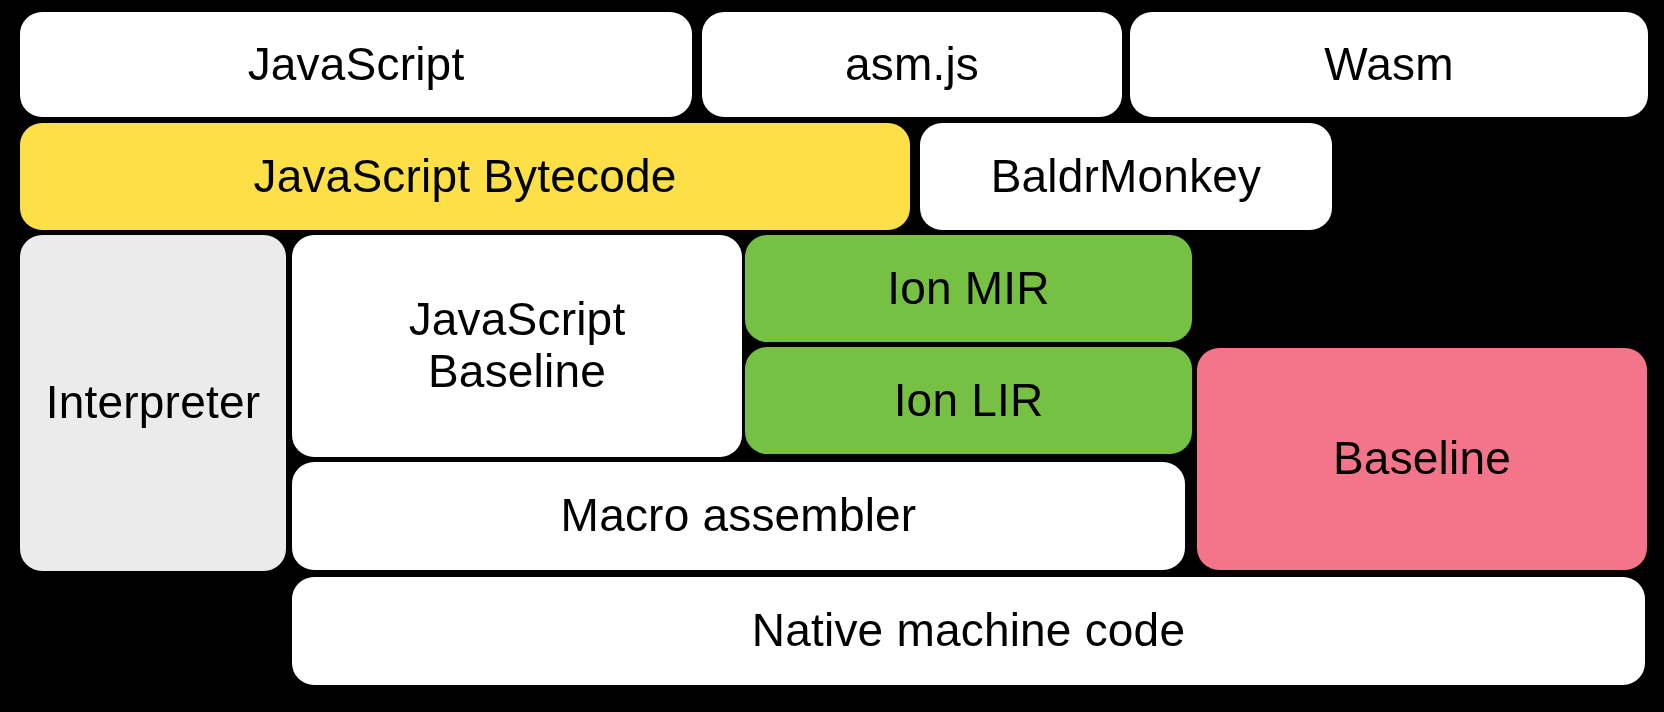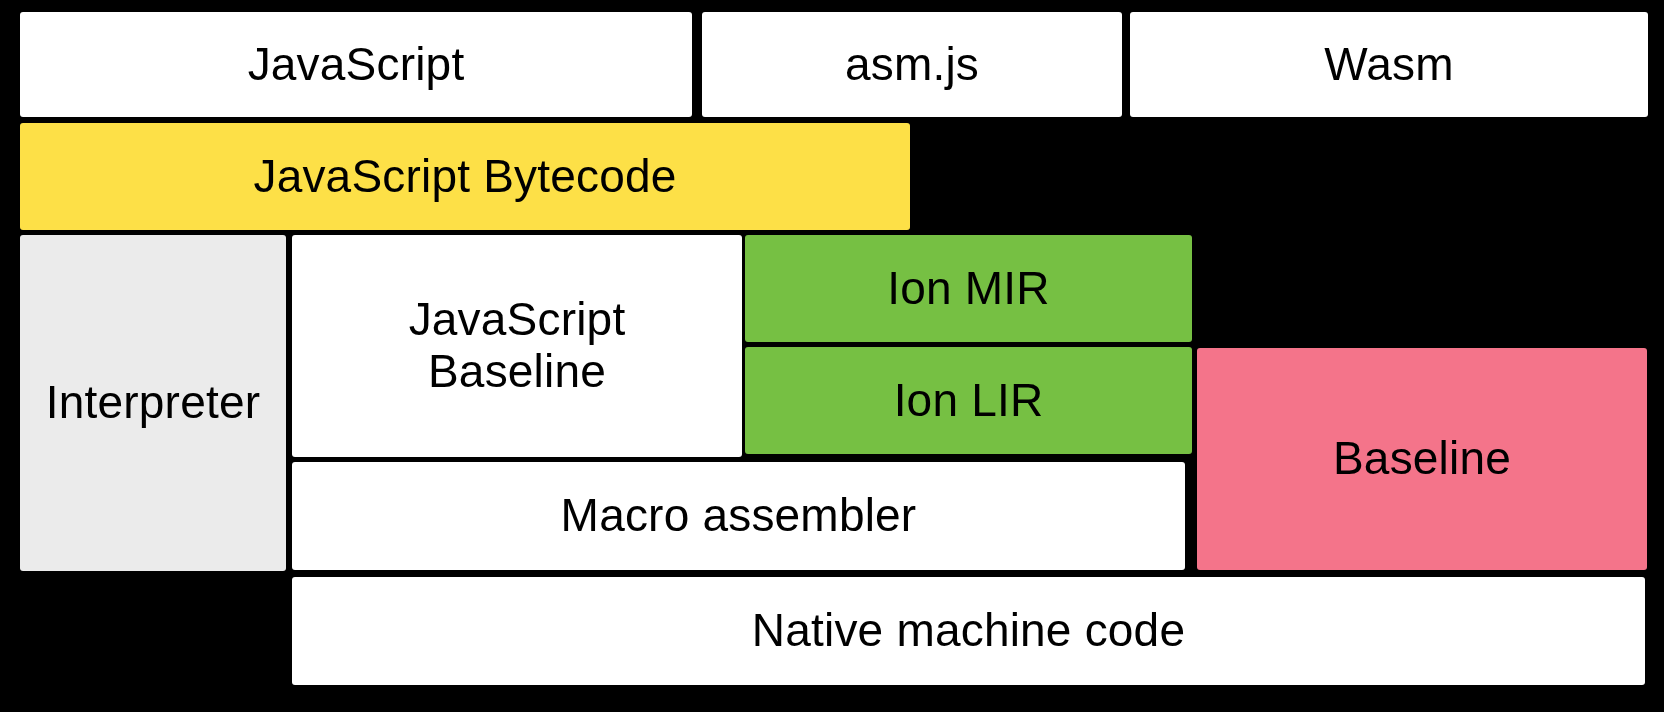--- a/index.html
+++ b/index.html
@@ -19,37 +19,38 @@
     position: absolute;
     box-sizing: border-box;
     display: flex;
     align-items: center;
     justify-content: center;
     text-align: center;
     color: #000000;
     font-size: 46px;
     line-height: 1.12;
     letter-spacing: 0.2px;
-    border-radius: 3px;
+    border-radius: 22px;
     background: #ffffff;
     padding: 0 6px;
     white-space: pre-line;
   }
   .node.gray  { background: #ebebeb; }
   .node.green { background: #76c043; }
   .node.pink  { background: #f4748a; }
 </style>
 </head>
 <body>
 
 <div id="canvas" style="background: rgb(0, 0, 0);">
     <div class="node" style="left: 20px; top: 12px; width: 672px; height: 105px; background: rgb(255, 255, 255); color: rgb(0, 0, 0);">JavaScript</div>
     <div class="node" style="left: 702px; top: 12px; width: 420px; height: 105px; background: rgb(255, 255, 255); color: rgb(0, 0, 0);">asm.js</div>
     <div class="node" style="left: 1130px; top: 12px; width: 518px; height: 105px; background: rgb(255, 255, 255); color: rgb(0, 0, 0);">Wasm</div>
     <div class="node" style="left: 20px; top: 123px; width: 890px; height: 107px; background: #fde047; color: rgb(0, 0, 0);">JavaScript Bytecode</div>
+    <div class="node" style="left: 920px; top: 123px; width: 412px; height: 107px; background: rgb(255, 255, 255); color: rgb(0, 0, 0);">BaldrMonkey</div>
     <div class="node gray" style="left: 20px; top: 235px; width: 266px; height: 336px; background: rgb(235, 235, 235); color: rgb(0, 0, 0);">Interpreter</div>
     <div class="node" style="left: 292px; top: 235px; width: 450px; height: 222px; background: rgb(255, 255, 255); color: rgb(0, 0, 0);">JavaScript
 Baseline</div>
     <div class="node green" style="left: 745px; top: 235px; width: 447px; height: 107px; background: rgb(118, 192, 67); color: rgb(0, 0, 0);">Ion MIR</div>
     <div class="node green" style="left: 745px; top: 347px; width: 447px; height: 107px; background: rgb(118, 192, 67); color: rgb(0, 0, 0); text-align: right;">Ion LIR</div>
     <div class="node" style="left: 292px; top: 462px; width: 893px; height: 108px; background: rgb(255, 255, 255); color: rgb(0, 0, 0);">Macro assembler</div>
     <div class="node pink" style="left: 1197px; top: 348px; width: 450px; height: 222px; background: rgb(244, 116, 138); color: rgb(0, 0, 0);">Baseline</div>
     <div class="node" style="left: 292px; top: 577px; width: 1353px; height: 108px; background: rgb(255, 255, 255); color: rgb(0, 0, 0);">Native machine code</div>
   </div>
 

